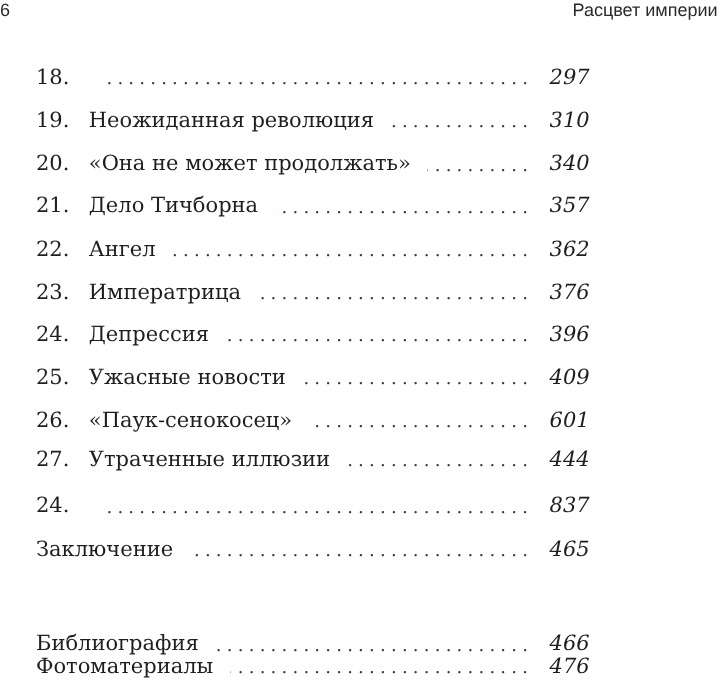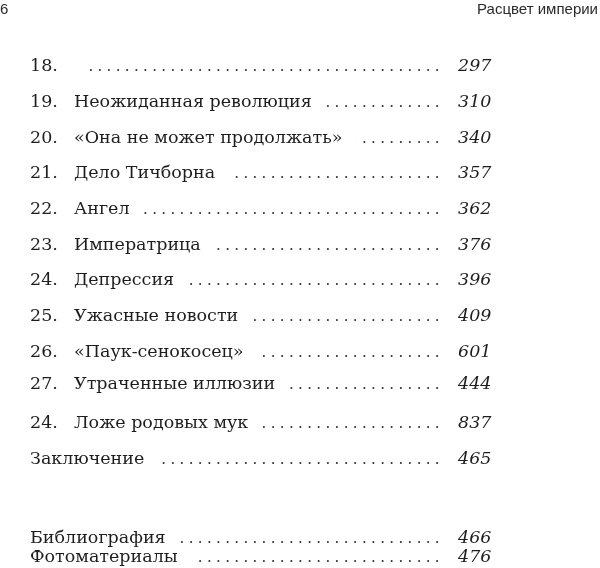--- a/index.html
+++ b/index.html
@@ -77,21 +77,20 @@
     <span class="page">601</span>
   </div>
   <div class="row" style="top:326px">
     <span class="num">27.</span>
     <span class="title">Утраченные иллюзии</span>
     <span class="leader">........................................................................</span>
     <span class="page">444</span>
   </div>
   <div class="row" style="top:365px">
     <span class="num">24.</span>
-    <span class="title">Ложе родовых мук</span>
     <span class="leader">........................................................................</span>
     <span class="page">837</span>
   </div>
   <div class="row" style="top:401px">
     <span class="title" style="padding-left:2px">Заключение</span>
     <span class="leader">........................................................................</span>
     <span class="page">465</span>
   </div>
   <div class="row" style="top:480px">
     <span class="title" style="padding-left:2px">Библиография</span>

